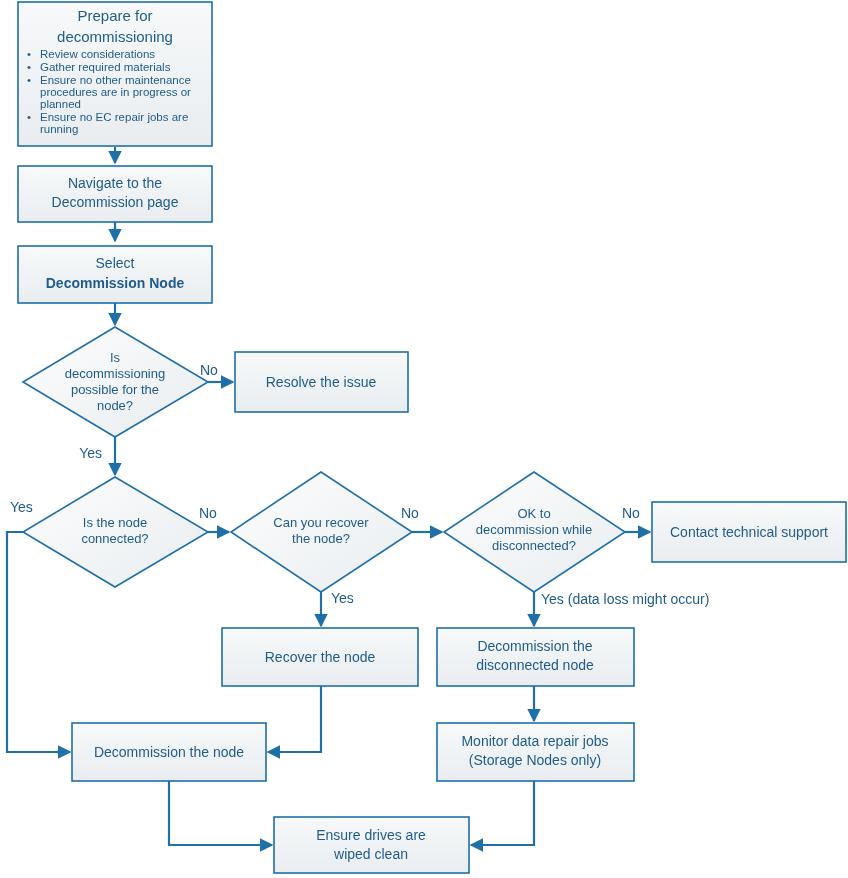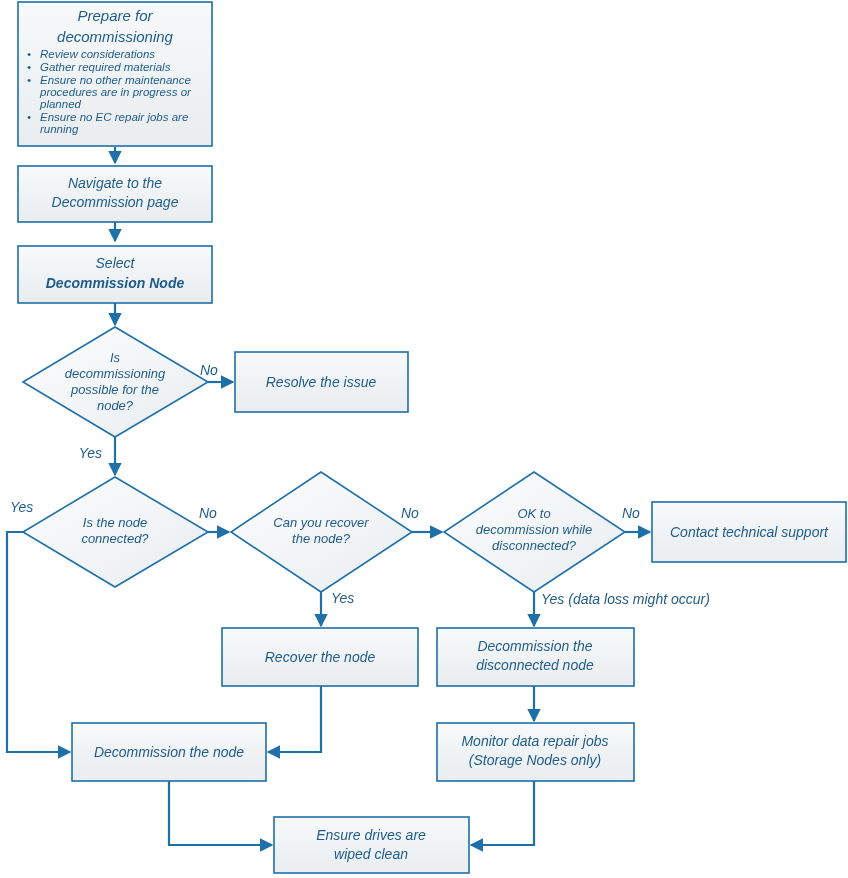--- a/index.html
+++ b/index.html
@@ -1,17 +1,17 @@
 <!DOCTYPE html>
 <html><head>
 <meta charset="utf-8">
 <style>
   html,body{margin:0;padding:0;background:#ffffff;}
   body{width:848px;height:878px;overflow:hidden;font-family:"Liberation Sans",sans-serif;}
-  #stage{position:relative;width:848px;height:878px;font-style:italic;}
+  #stage{position:relative;width:848px;height:878px;}
   svg#flow{position:absolute;left:0;top:0;width:848px;height:878px;}
   .nodeText{font-family:"Liberation Sans",sans-serif;font-size:14px;fill:#1F5C8B;}
   .nodeText.small{font-size:13px;}
   .edgeLabel{font-family:"Liberation Sans",sans-serif;font-size:14px;fill:#1F5C8B;}
   .bulletText{font-family:"Liberation Sans",sans-serif;font-size:11.5px;fill:#1F5C8B;}
   .titleText{font-family:"Liberation Sans",sans-serif;font-size:15px;fill:#1F5C8B;}
   .boldText{font-weight:bold;}
   .shape{stroke:#1F6FA8;stroke-width:1.6;}
   .line{stroke:#1F6FA8;stroke-width:2.2;fill:none;}
 </style>

